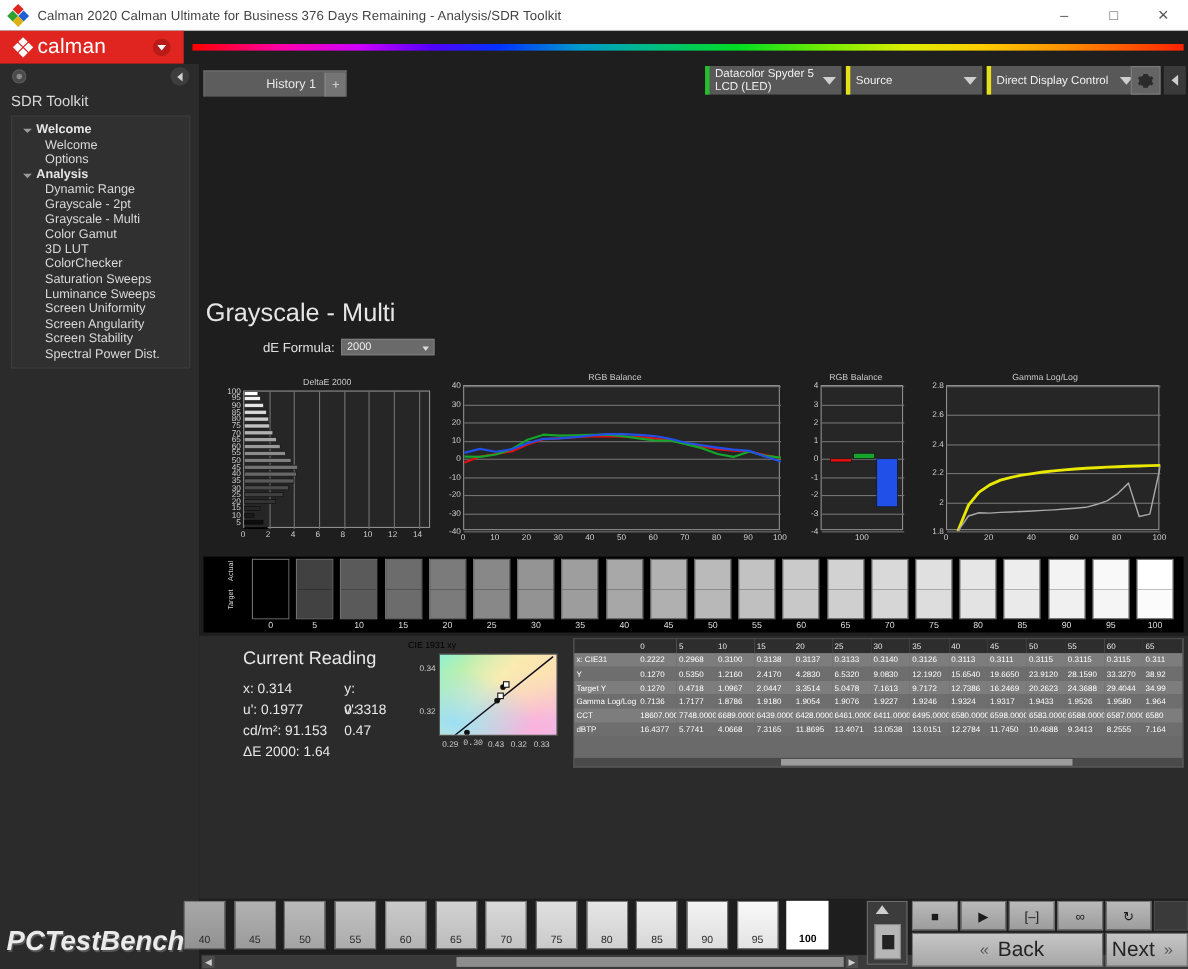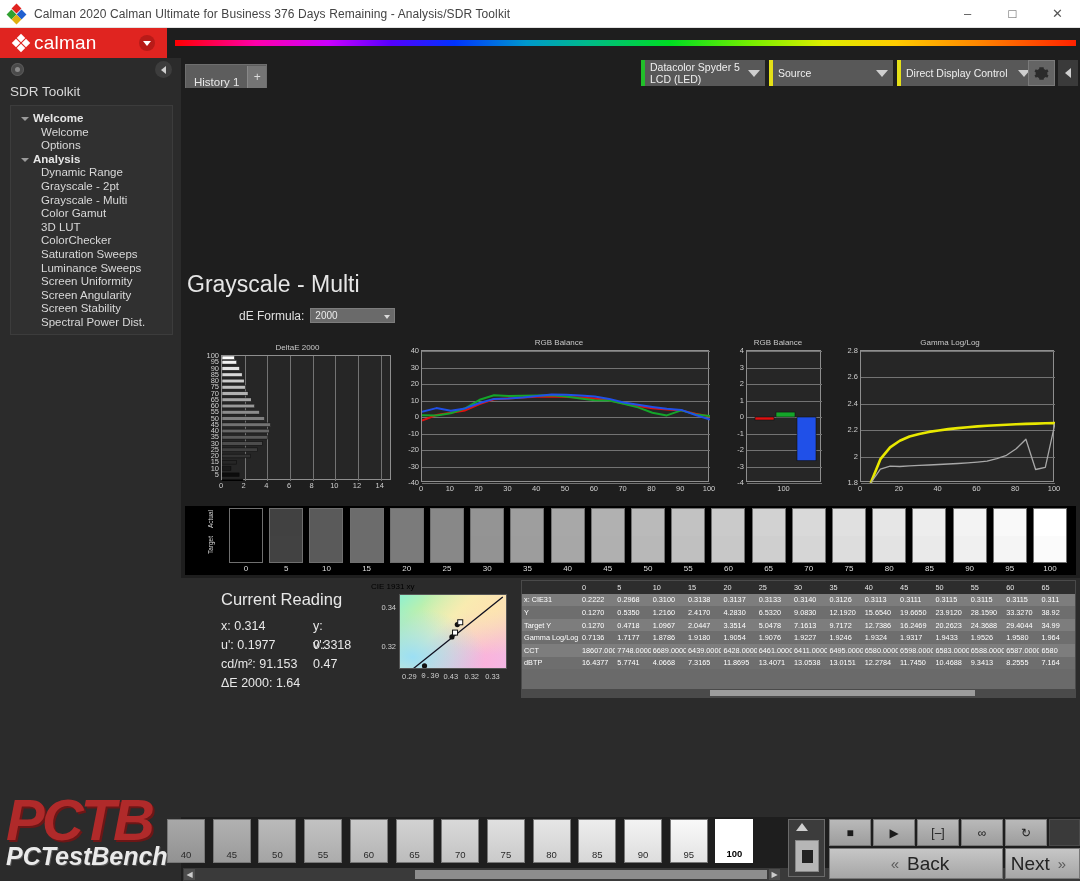--- a/index.html
+++ b/index.html
@@ -58,21 +58,21 @@
   .tnode.group { font-weight: bold; color: #e6e6e6; padding-left: 22px; }
   .tnode.group::before { content:''; position:absolute; left: 10px; top: 5px;
      border-left:4px solid transparent; border-right:4px solid transparent; border-top:4px solid #9a9a9a; }
 
   
   .main { position: absolute; left: 181px; top: 58px; right: 0; bottom: 0; background: #1e1e1e; }
 
   .toprow { height: 30px; position: relative; background: #1e1e1e; }
   .histtab {
     position: absolute; left: 4px; top: 6px; height: 24px; background: #5d5d5d;
-    border: 1px solid #6e6e6e; border-bottom: none; display: flex; align-items: flex-end;
+    border: 1px solid #6e6e6e; border-bottom: none; display: flex; align-items: center; padding-left: 48px;
   }
   .histtab .lbl { color: #e8e8e8; font-size: 11.5px; padding: 0 8px; }
   .histtab .plus { width: 19px; height: 22px; background: #757575; border-left: 1px solid #888;
      color: #ddd; font-size: 12px; display:flex; align-items:center; justify-content:center; }
   .ddl { position: absolute; top: 2px; height: 26px; background: #585858; display: flex; align-items: center; }
   .ddl .stripe { width: 4px; height: 26px; }
   .ddl .txt { color: #efefef; font-size: 10.5px; line-height: 12px; padding-left: 5px; flex: 1; }
   .ddl .arr { width: 22px; height: 26px; display: flex; align-items: center; justify-content: center; }
   .ddl .arr::after { content:''; border-left:6px solid transparent; border-right:6px solid transparent;
      border-top:7px solid #cfcfcf; }
@@ -714,21 +714,20 @@
           </table>
         <div class="hscroll">
           <div class="thumb"></div>
         </div>
       </div>
     </div>
   </div>
 </div>
 
 <div class="wm">
-  <div class="pctb">PCTB</div>
   <div class="sub">PCTestBench</div>
 </div>
 
 <div class="bottombar">
   <div id="pbtns">
       <div class="pbtn" style="left: -14px; background: linear-gradient(rgb(168, 168, 168), rgb(146, 146, 146));">
         <span>40</span>
       </div>
       <div class="pbtn" style="left: 31.7px; background: linear-gradient(rgb(177, 177, 177), rgb(155, 155, 155));">
         <span>45</span>

